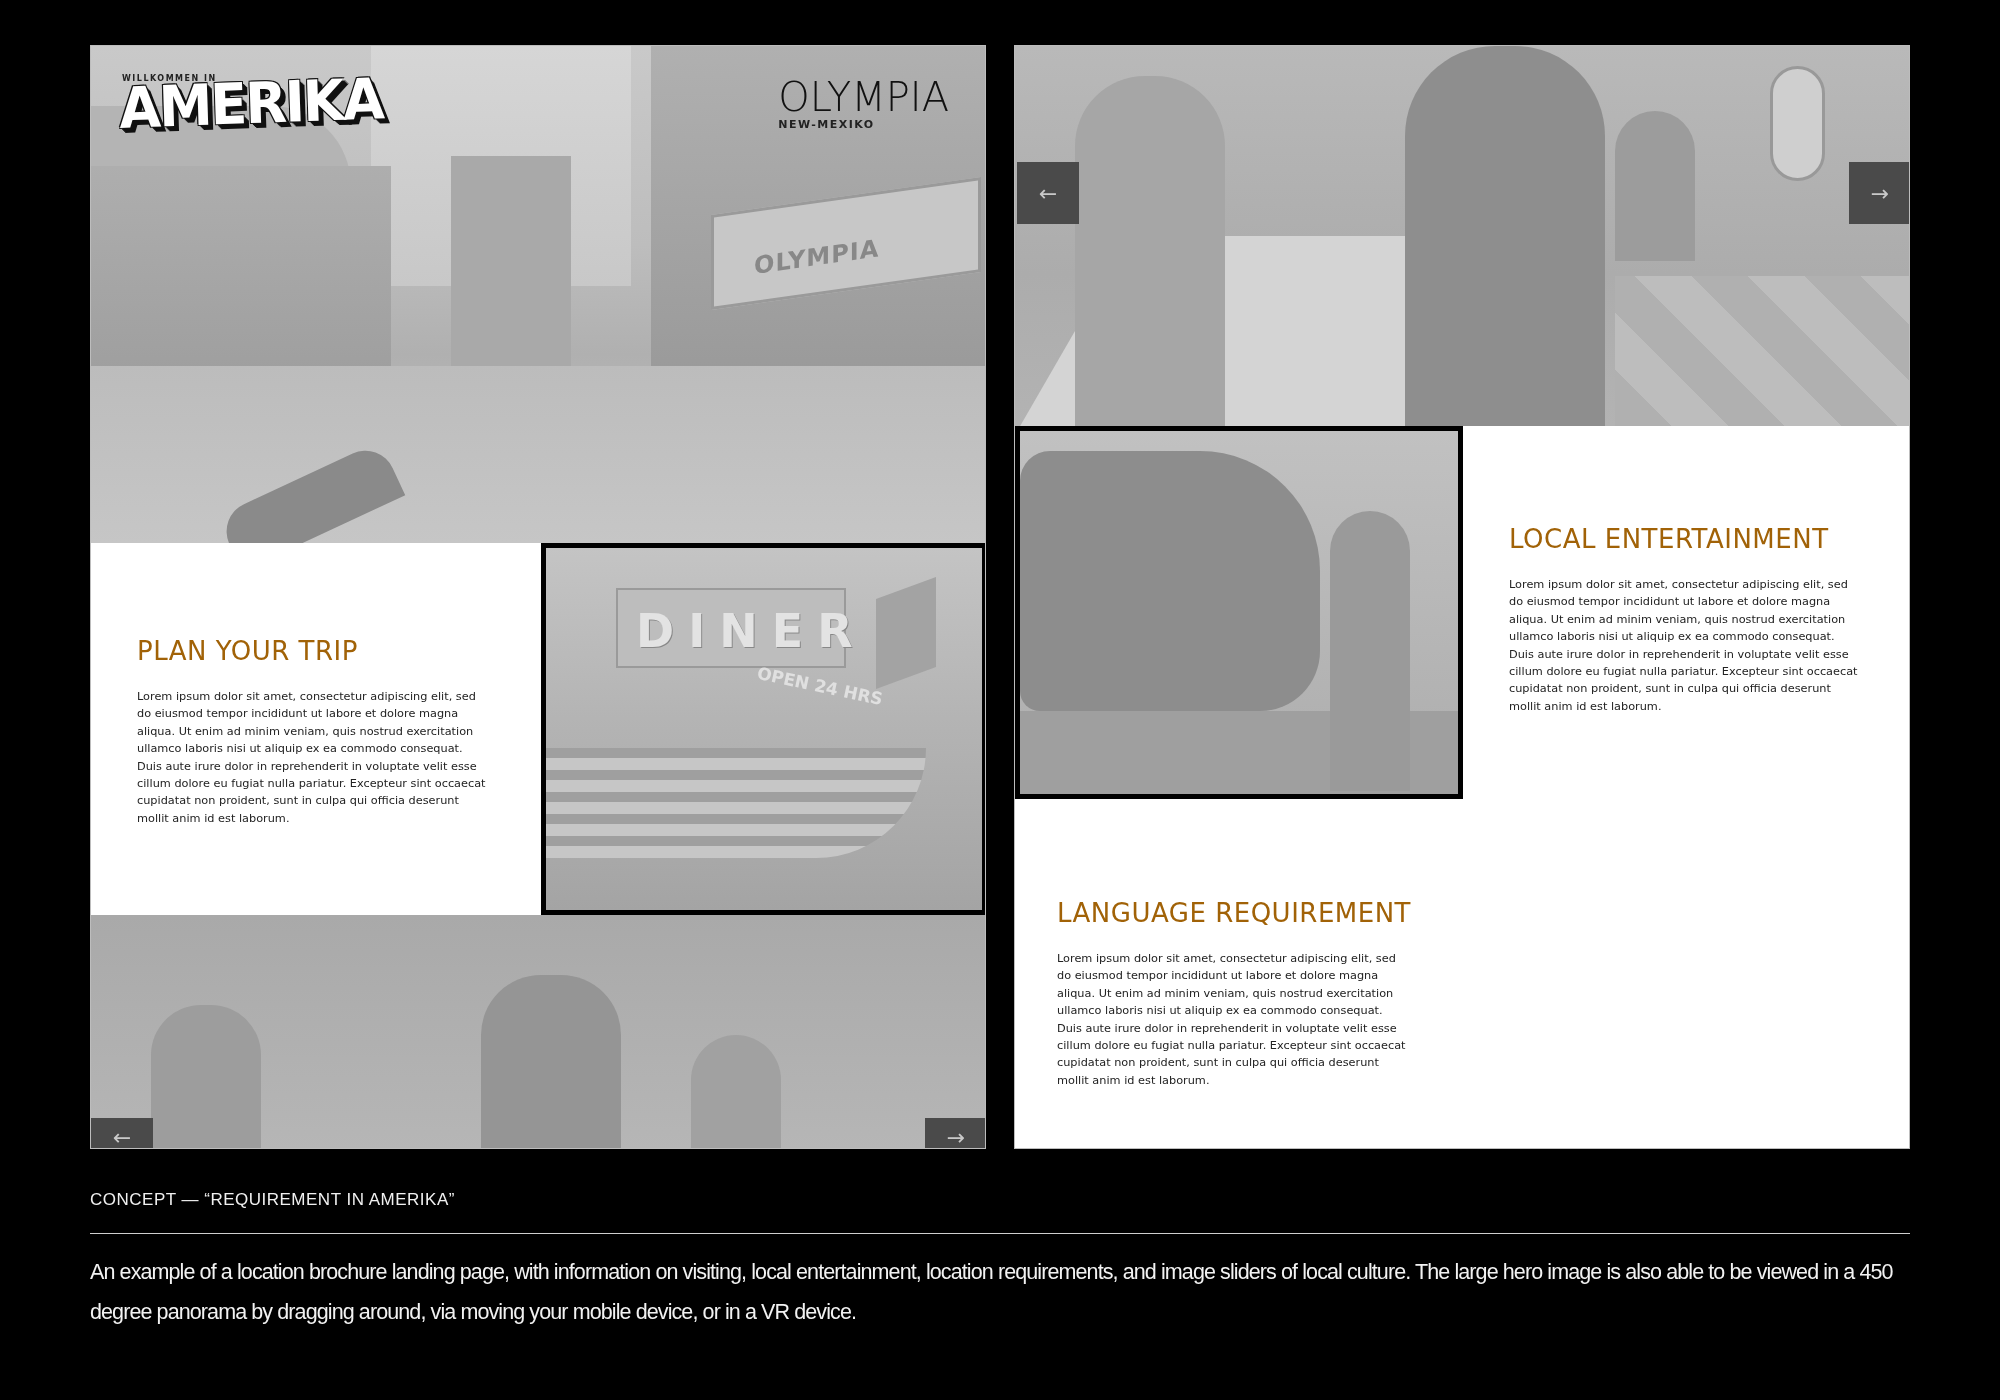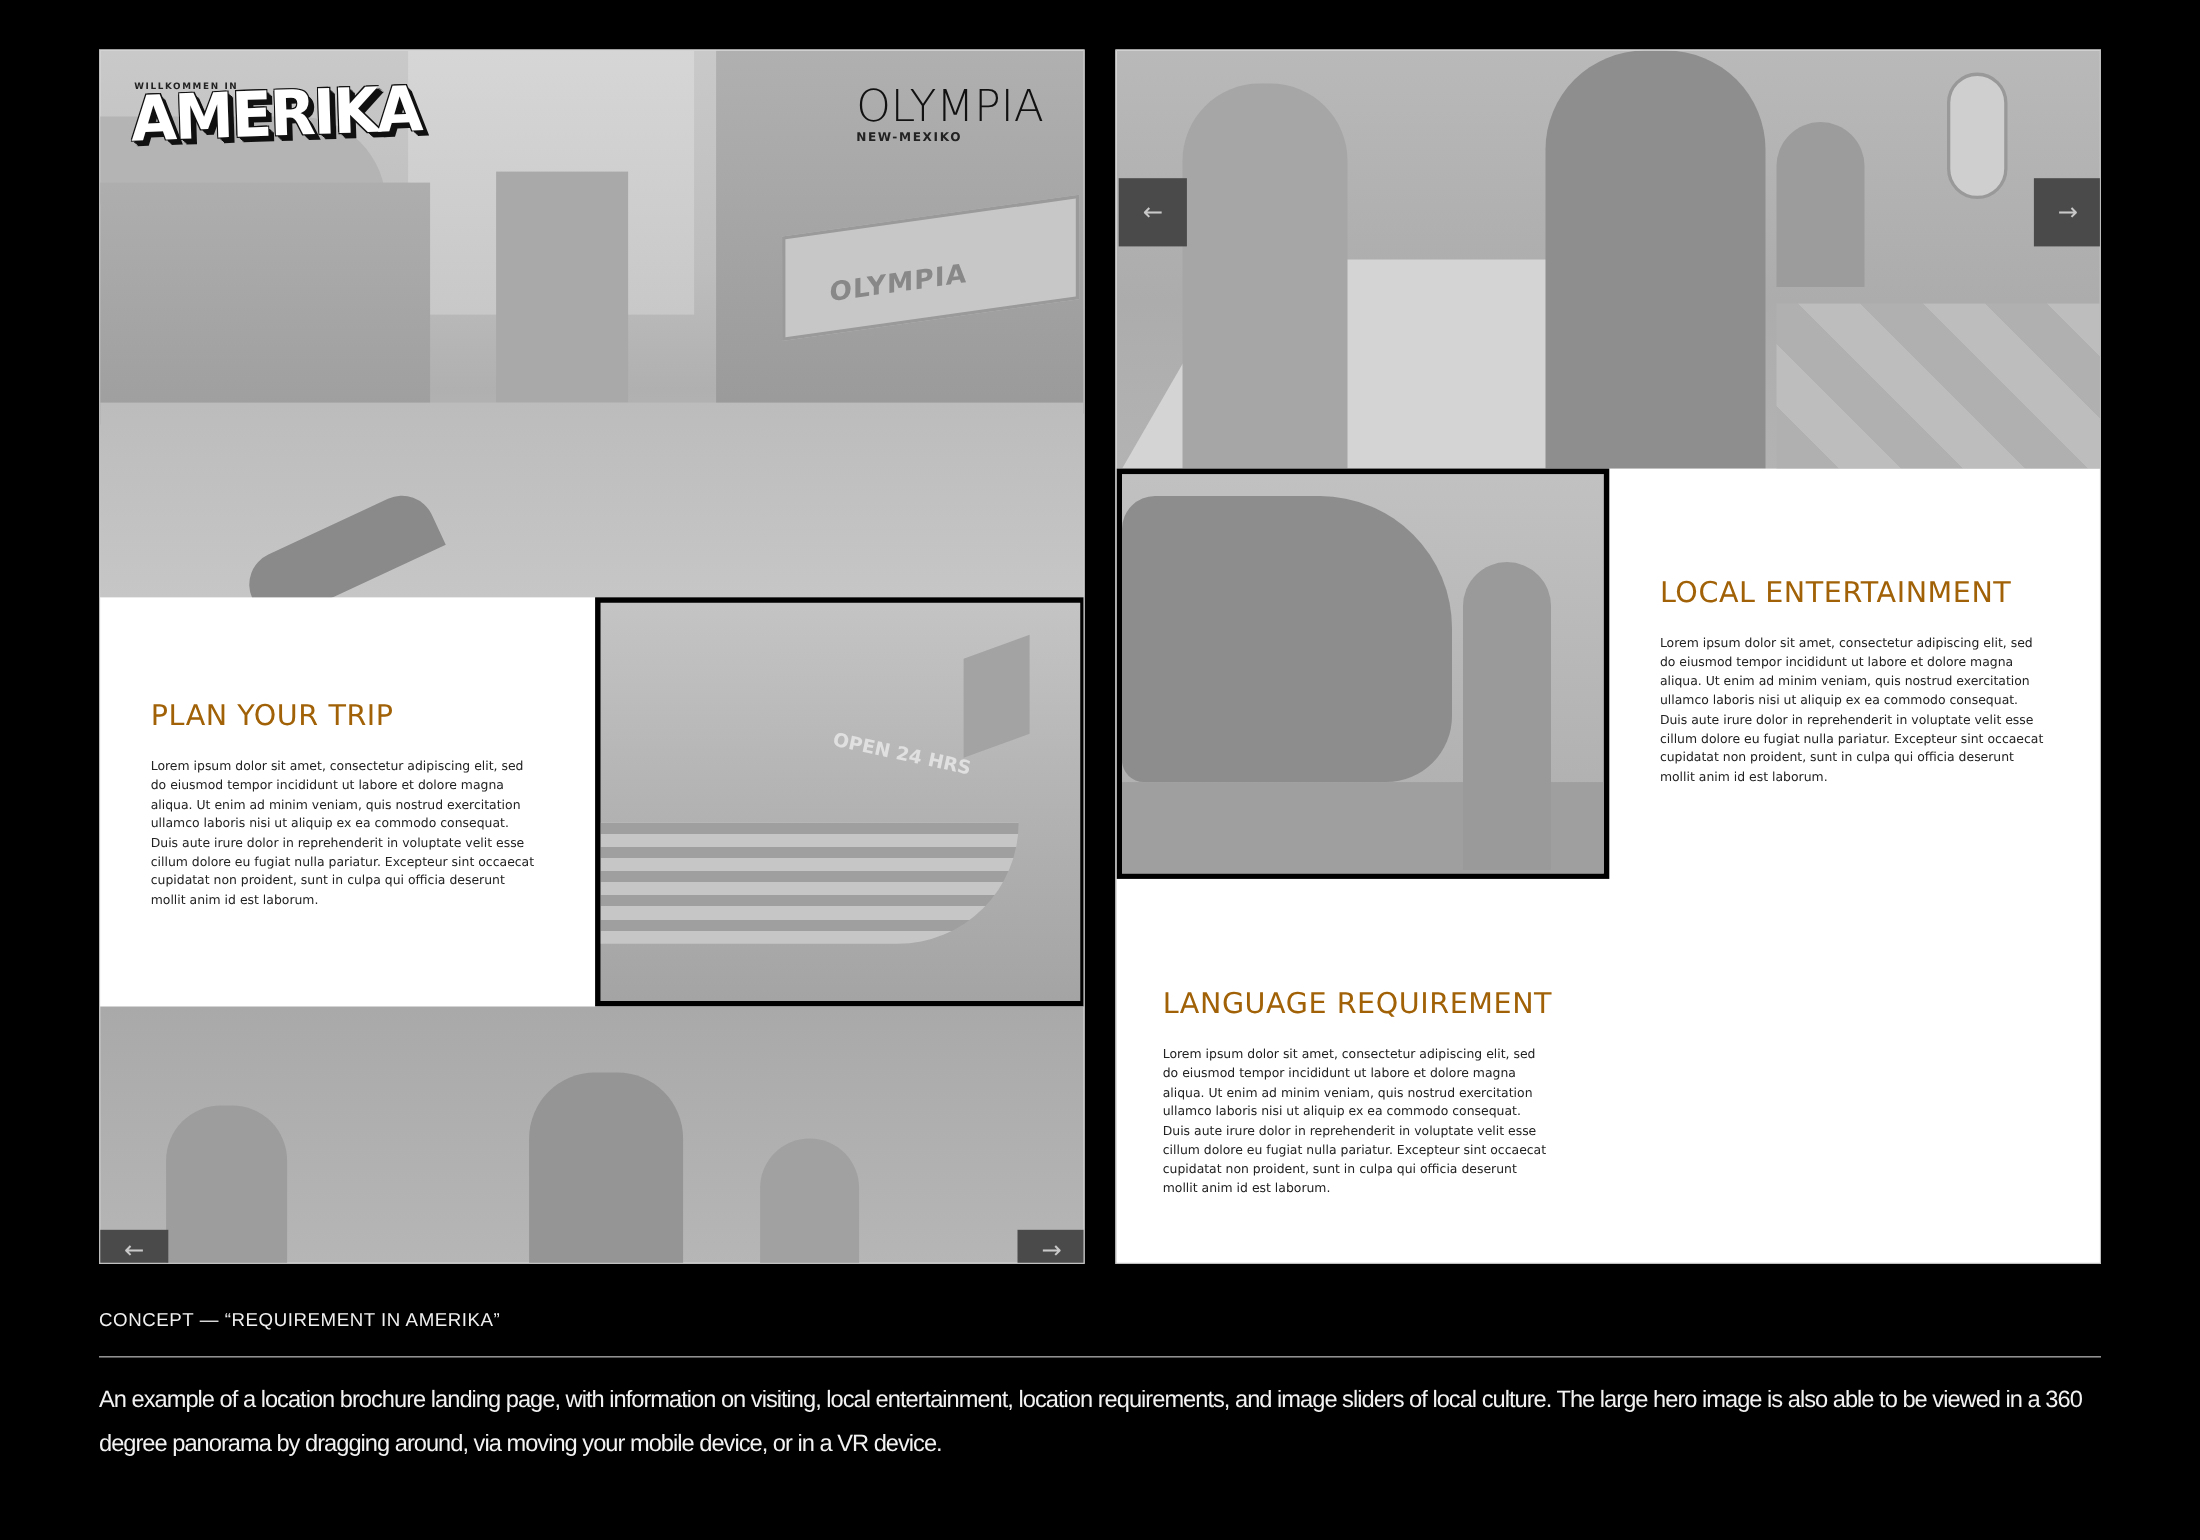--- a/index.html
+++ b/index.html
@@ -114,20 +114,23 @@
       <div class="city-sub">NEW-MEXIKO</div>
     </div>
   </div>
 
   <div id="plan" class="tblock">
     <h2>PLAN YOUR TRIP</h2>
     <p>Lorem ipsum dolor sit amet, consectetur adipiscing elit, sed do eiusmod tempor incididunt ut labore et dolore magna aliqua. Ut enim ad minim veniam, quis nostrud exercitation ullamco laboris nisi ut aliquip ex ea commodo consequat. Duis aute irure dolor in reprehenderit in voluptate velit esse cillum dolore eu fugiat nulla pariatur. Excepteur sint occaecat cupidatat non proident, sunt in culpa qui officia deserunt mollit anim id est laborum.</p>
   </div>
 
   <div id="diner" class="photo framed">
+    <div class="sign">
+        <span>DINER</span>
+      </div>
     <div class="open">OPEN 24 HRS</div>
     <div class="flag"></div>
     <div class="stripes"></div>
   </div>
 
   <div id="slider-left" class="photo">
     <div class="person1"></div>
     <div class="person2"></div>
     <div class="jukebox"></div>
     <div class="arrow-btn partial" style="left:0;top:203px">
@@ -168,13 +171,13 @@
 
   <div id="language" class="tblock">
     <h2>LANGUAGE REQUIREMENT</h2>
     <p>Lorem ipsum dolor sit amet, consectetur adipiscing elit, sed do eiusmod tempor incididunt ut labore et dolore magna aliqua. Ut enim ad minim veniam, quis nostrud exercitation ullamco laboris nisi ut aliquip ex ea commodo consequat. Duis aute irure dolor in reprehenderit in voluptate velit esse cillum dolore eu fugiat nulla pariatur. Excepteur sint occaecat cupidatat non proident, sunt in culpa qui officia deserunt mollit anim id est laborum.</p>
   </div>
 
 </div>
 
 <div id="caption-title">CONCEPT — “REQUIREMENT IN AMERIKA”</div>
 <div id="caption-rule"></div>
-<div id="caption-body">An example of a location brochure landing page, with information on visiting, local entertainment, location requirements, and image sliders of local culture. The large hero image is also able to be viewed in a 360 degree panorama by dragging around, via moving your mobile device, or in a VR device.</div>
+<div id="caption-body">An example of a location brochure landing page, with information on visiting, local entertainment, location requirements, and image sliders of local culture. The large hero image is also able to be viewed in a 450 degree panorama by dragging around, via moving your mobile device, or in a VR device.</div>
 
 </body></html>

